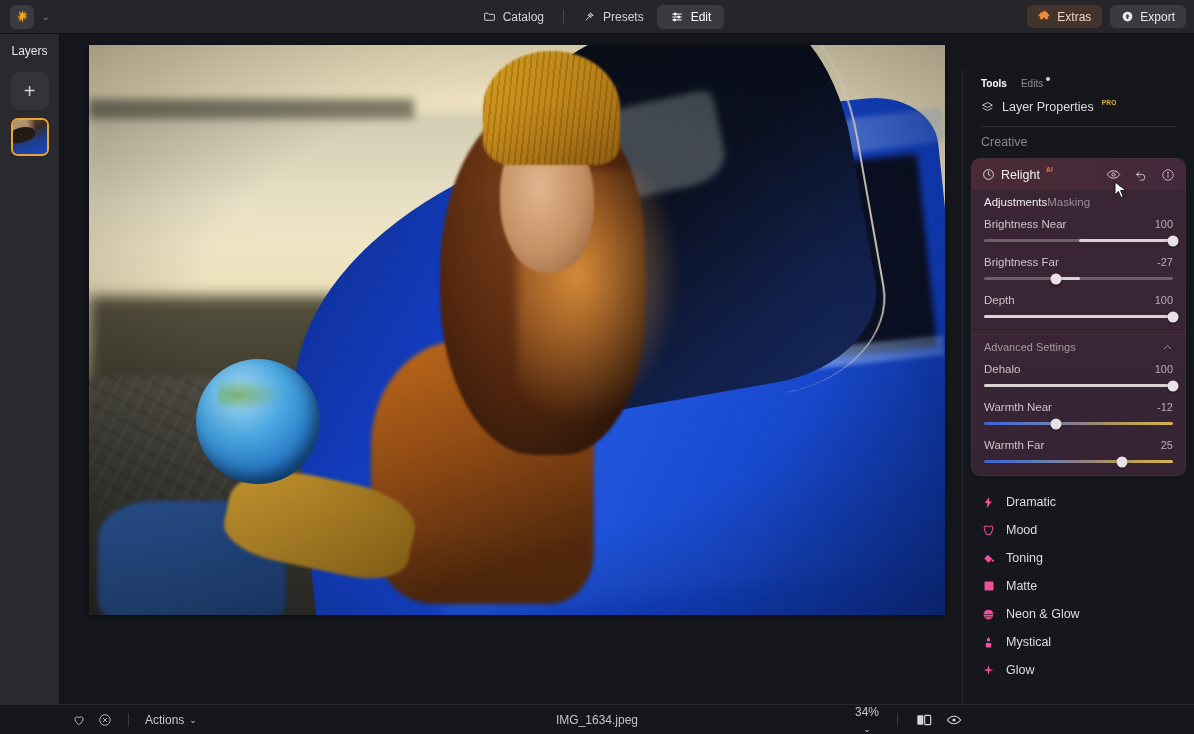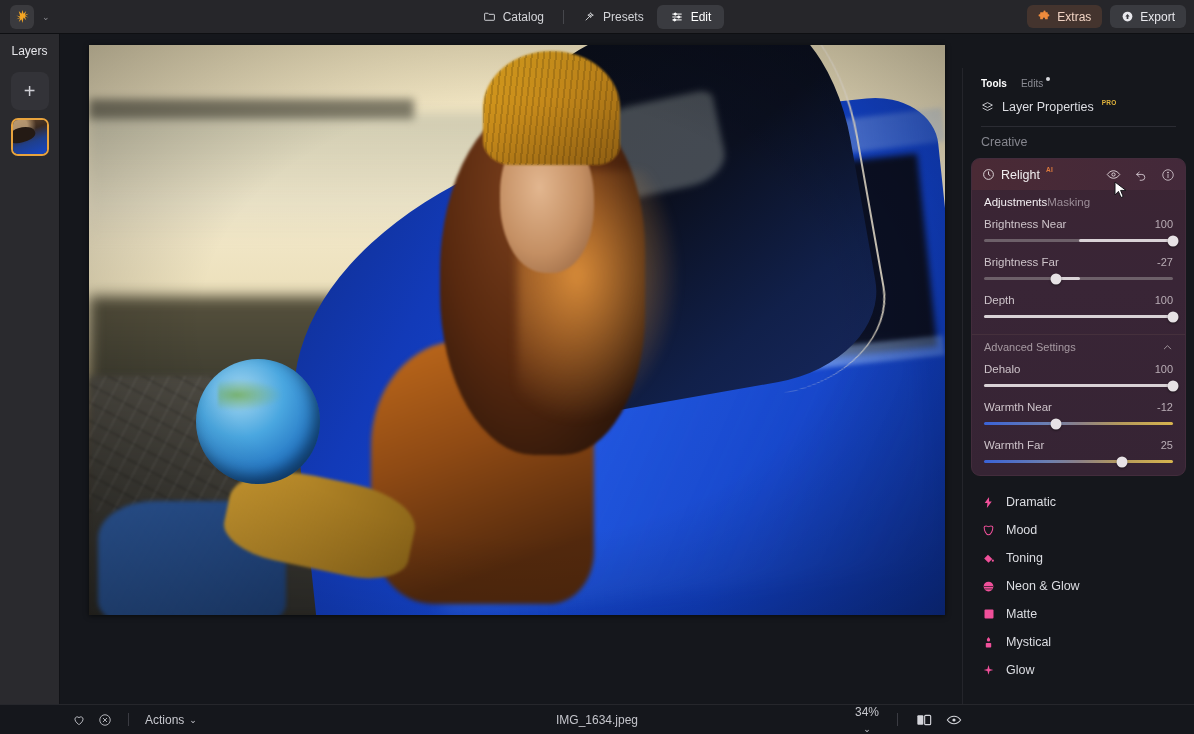--- a/index.html
+++ b/index.html
@@ -674,35 +674,35 @@
             <svg class="svg-ic" width="13" height="13" viewBox="0 0 24 24" fill="#f0509a">
               <path d="M4 12l7-7 8 8-7 7z"></path>
                 <circle cx="20" cy="16" r="2"></circle>
             </svg>
           </span>
           <span>Toning</span>
         </div>
 
         <div class="preset-row">
           <span class="preset-ic">
+            <svg class="svg-ic" width="12" height="12" viewBox="0 0 24 24">
+                <rect x="3" y="3" width="18" height="18" rx="2" fill="#f0509a"></rect>
+              </svg>
+          </span>
+          <span>Matte</span>
+        </div>
+
+        <div class="preset-row">
+          <span class="preset-ic">
             <svg class="svg-ic" width="13" height="13" viewBox="0 0 24 24">
                 <circle cx="12" cy="12" r="9" fill="#f0509a"></circle>
                 <path d="M3.3 12h17.4M4.6 16.5h14.8" stroke="#2a1a24" stroke-width="1.4"></path>
               </svg>
           </span>
           <span>Neon &amp; Glow</span>
-        </div>
-
-        <div class="preset-row">
-          <span class="preset-ic">
-            <svg class="svg-ic" width="12" height="12" viewBox="0 0 24 24">
-                <rect x="3" y="3" width="18" height="18" rx="2" fill="#f0509a"></rect>
-              </svg>
-          </span>
-          <span>Matte</span>
         </div>
 
         <div class="preset-row">
           <span class="preset-ic">
             <svg class="svg-ic" width="13" height="13" viewBox="0 0 24 24" fill="#f0509a">
               <path d="M12 2c1.8 2.4 3 3.8 3 5.2a3 3 0 11-6 0C9 5.8 10.2 4.4 12 2z"></path>
               <rect x="7" y="13" width="10" height="8" rx="1.3"></rect>
             </svg>
           </span>
           <span>Mystical</span>

